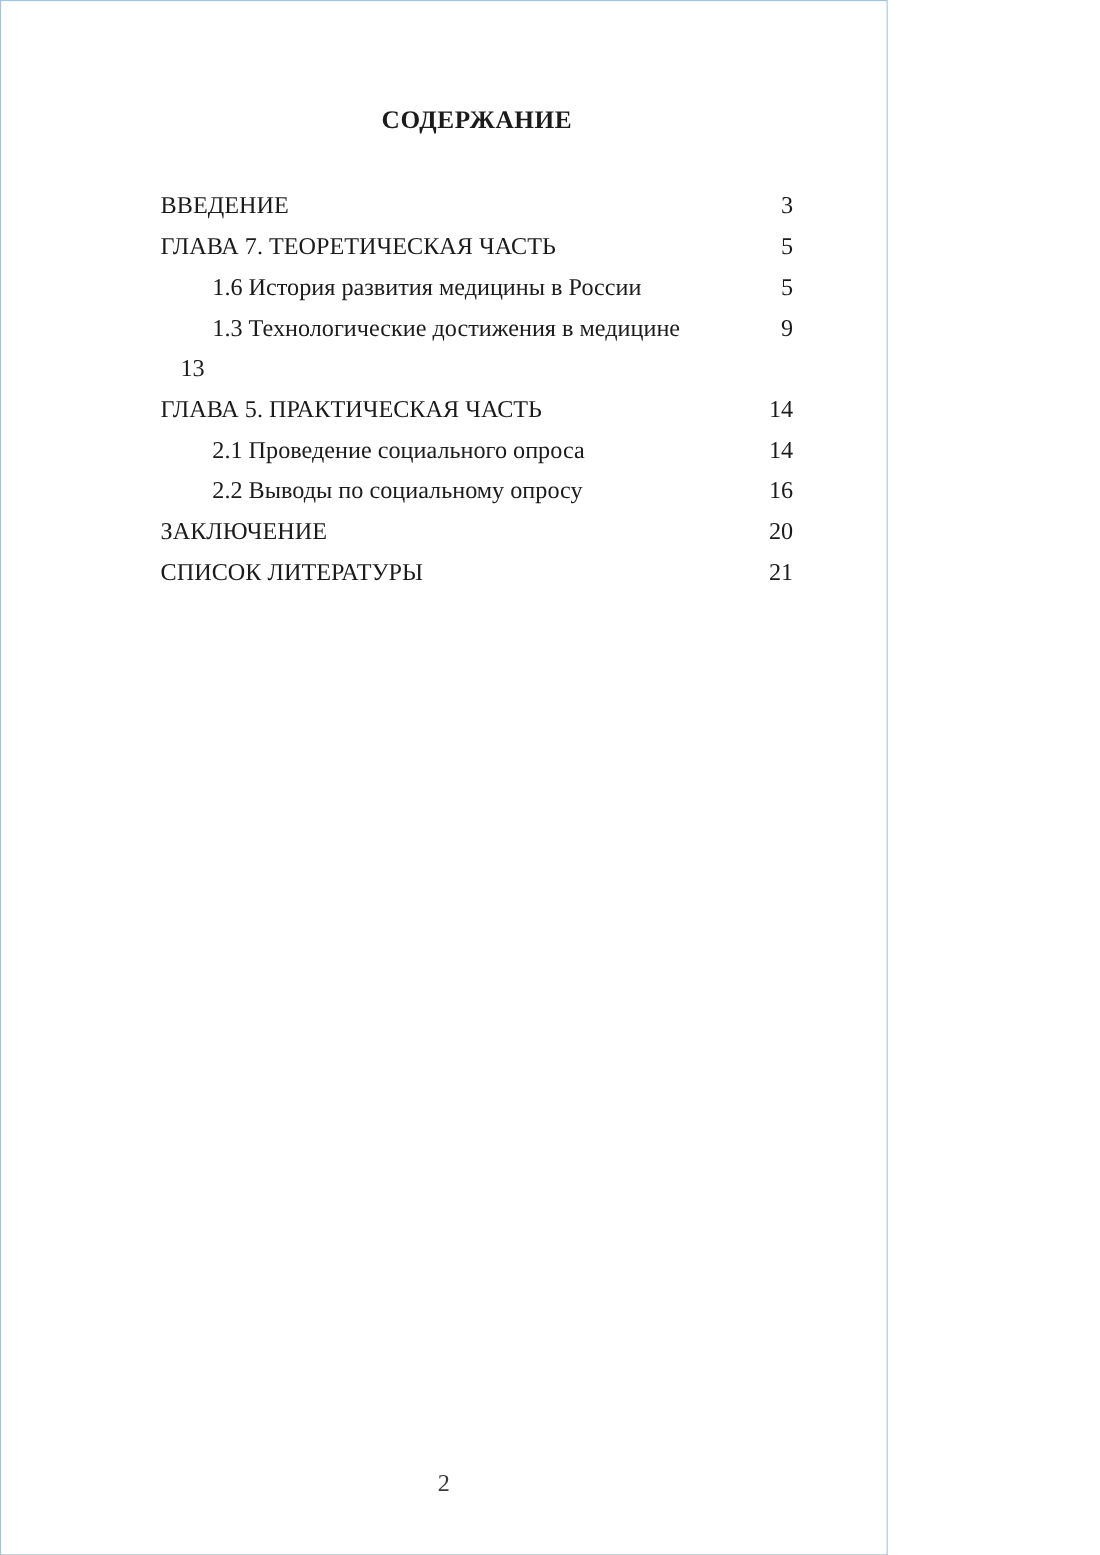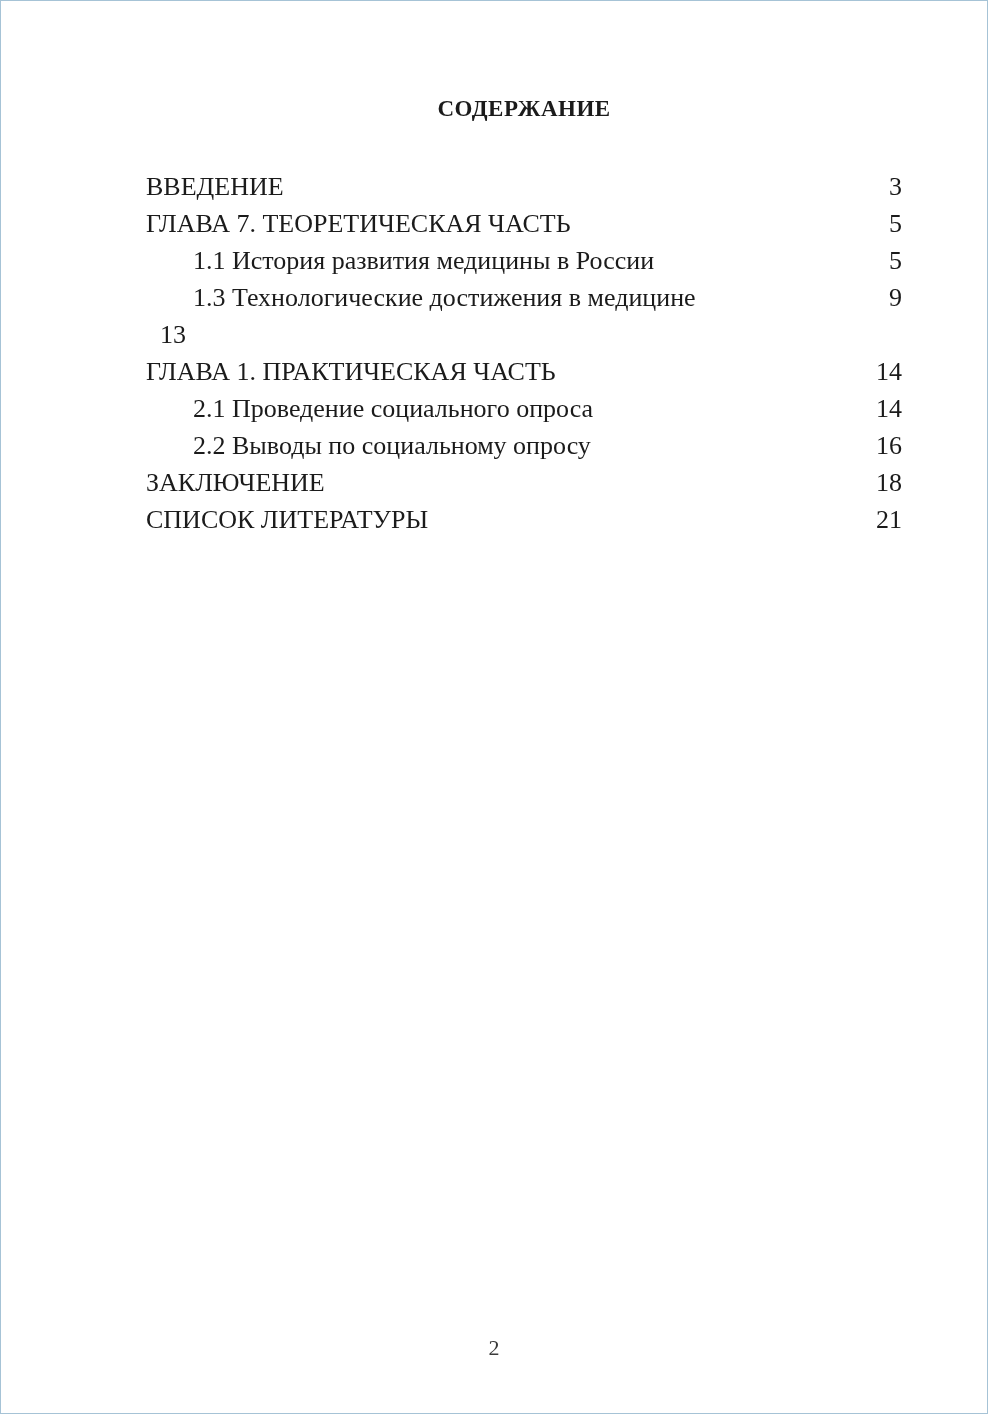--- a/index.html
+++ b/index.html
@@ -2,42 +2,42 @@
 <html lang="ru"><head>
 <meta charset="utf-8">
 <style>
   html, body {
     margin: 0;
     padding: 0;
     background: #ffffff;
   }
   .page {
     position: relative;
-    width: 988px;
+    width: 807px;
     height: 1414px;
     box-sizing: border-box;
     border: 1px solid #a6c3d6;
     background: #ffffff;
     font-family: "Liberation Serif", "DejaVu Serif", serif;
     color: #1b1b1b;
     overflow: hidden;
   }
   .content {
     margin: 0 85px 0 145px; 
     padding-top: 95px;
   }
   .doc-title {
     text-align: center;
     font-size: 23px;
     font-weight: bold;
     letter-spacing: 0.5px;
     margin: 0 0 46px 0;
   }
   .toc {
-    font-size: 26px;
+    font-size: 22px;
   }
   .toc-row {
     display: flex;
     justify-content: space-between;
     align-items: baseline;
     line-height: 37px;
   }
   .toc-label {
     white-space: nowrap;
   }
@@ -72,52 +72,52 @@
         <span class="toc-label">ВВЕДЕНИЕ</span>
         <span class="toc-page">3</span>
       </div>
 
       <div class="toc-row">
         <span class="toc-label">ГЛАВА 7. ТЕОРЕТИЧЕСКАЯ ЧАСТЬ</span>
         <span class="toc-page">5</span>
       </div>
 
       <div class="toc-row indent">
-        <span class="toc-label">1.1 История развития медицины в России</span>
+        <span class="toc-label">1.6 История развития медицины в России</span>
         <span class="toc-page">5</span>
       </div>
 
 
       <div class="toc-row indent">
         <span class="toc-label">1.3 Технологические достижения в медицине</span>
         <span class="toc-page">9</span>
       </div>
 
       <div class="toc-row indent">
         <span class="toc-page">13</span>
       </div>
 
       <div class="toc-row">
-        <span class="toc-label">ГЛАВА 1. ПРАКТИЧЕСКАЯ ЧАСТЬ</span>
+        <span class="toc-label">ГЛАВА 5. ПРАКТИЧЕСКАЯ ЧАСТЬ</span>
         <span class="toc-page">14</span>
       </div>
 
       <div class="toc-row indent">
         <span class="toc-label">2.1 Проведение социального опроса</span>
         <span class="toc-page">14</span>
       </div>
 
       <div class="toc-row indent">
         <span class="toc-label">2.2 Выводы по социальному опросу</span>
         <span class="toc-page">16</span>
       </div>
 
       <div class="toc-row">
         <span class="toc-label">ЗАКЛЮЧЕНИЕ</span>
-        <span class="toc-page">18</span>
+        <span class="toc-page">20</span>
       </div>
 
       <div class="toc-row">
         <span class="toc-label">СПИСОК ЛИТЕРАТУРЫ</span>
         <span class="toc-page">21</span>
       </div>
 
     </div>
   </div>
 

